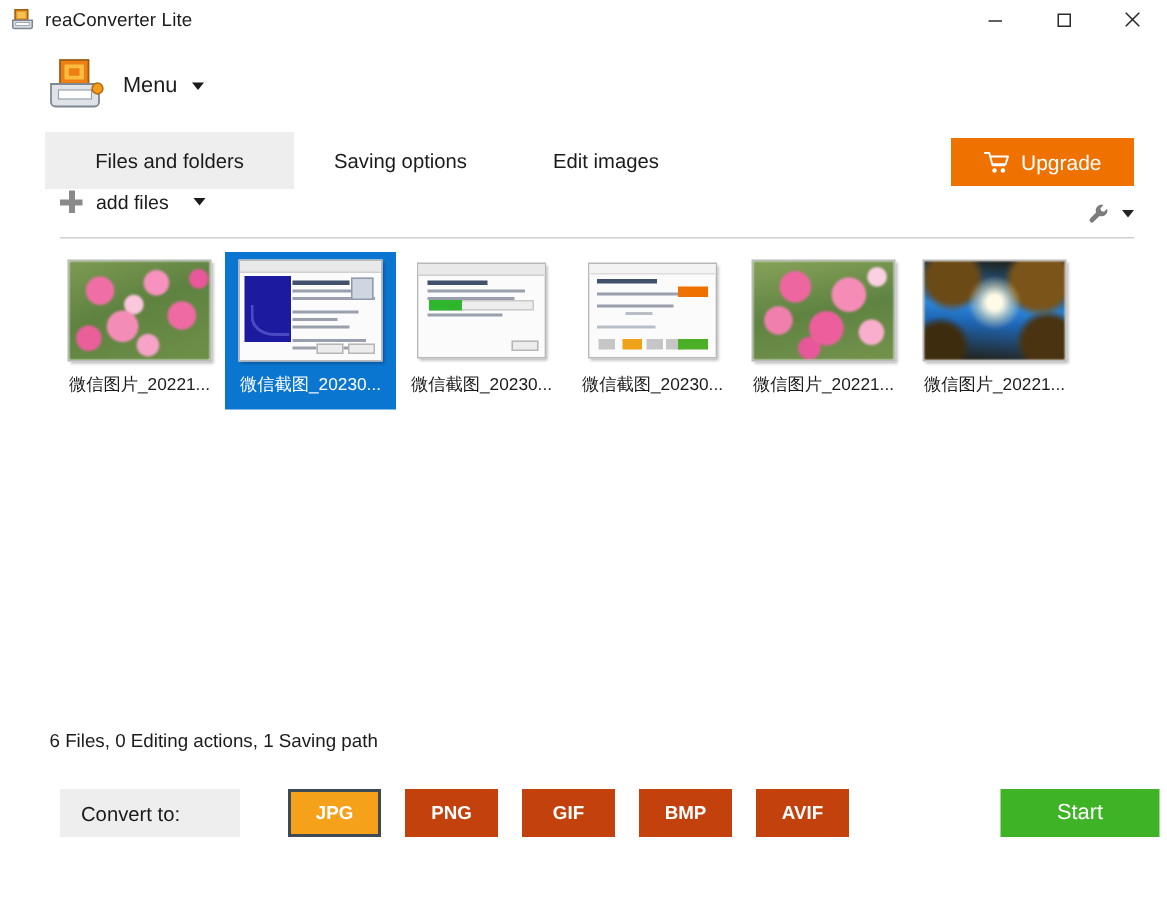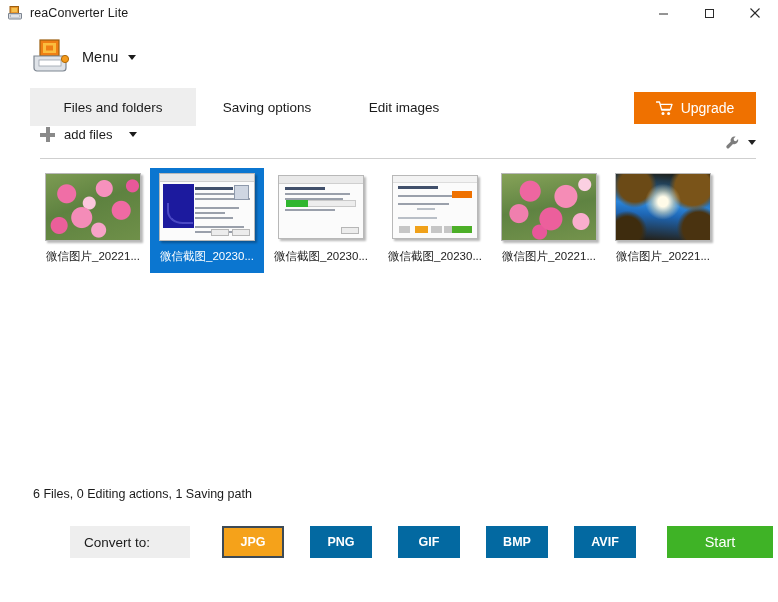--- a/index.html
+++ b/index.html
@@ -214,29 +214,29 @@
     display: flex; align-items: center;
     padding: 0 22px 0 40px;
     gap: 10px;
     position: relative;
   }
   .convert-label {
     width: 120px; height: 32px;
     background: #eeeeee;
     display: flex; align-items: center;
     padding-left: 14px;
-    font-size: 13.5px; color: #1b1b1b; margin-left: 30px;
+    font-size: 13.5px; color: #1b1b1b;
   }
   .fmt {
     width: 62px; height: 32px;
-    background: #0369a1; color: #ffffff;
+    background: #c2410c; color: #ffffff;
     display: flex; align-items: center; justify-content: center;
     font-size: 12.5px; font-weight: bold;
     border: 2px solid transparent;
-    margin-left: 16px;
+    margin-left: 6px;
     cursor: pointer;
   }
   .fmt.first { margin-left: 22px; }
   .fmt.active { background: #f5a21a; border-color: #3d4a56; }
   .start-btn {
     position: absolute; right: 5px;
     width: 106px; height: 32px;
     background: #3fb326; color: #ffffff;
     display: flex; align-items: center; justify-content: center;
     font-size: 14.5px; border: none; cursor: pointer;

